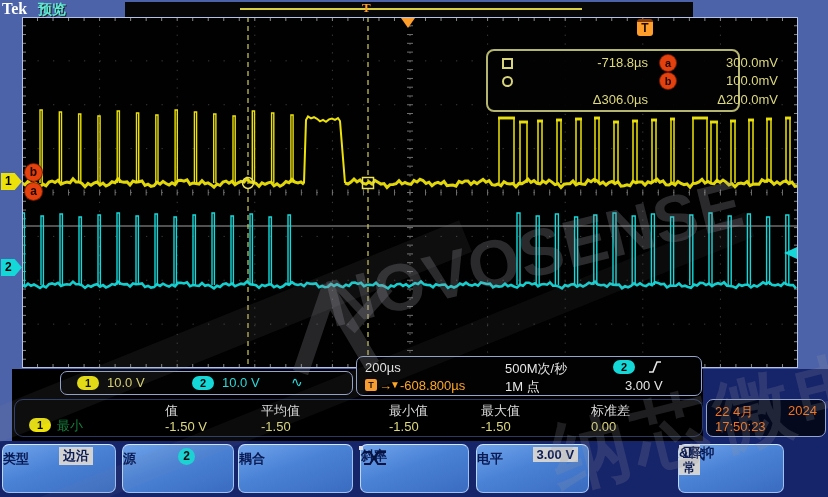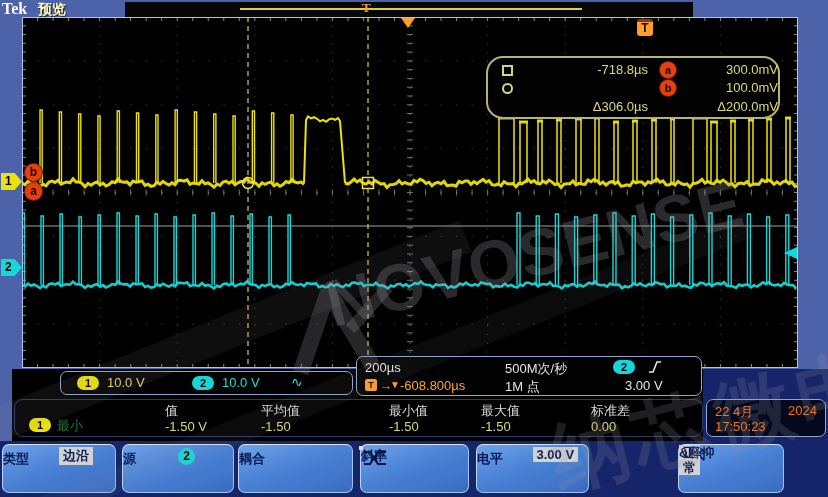--- a/index.html
+++ b/index.html
@@ -3,21 +3,21 @@
 <meta charset="utf-8">
 <style>
   html,body{margin:0;padding:0;background:#222;}
   #stage{position:relative;width:828px;height:497px;background:#4d63a9;overflow:hidden;
          font-family:"Liberation Sans","DejaVu Sans",sans-serif;-webkit-font-smoothing:antialiased;}
   #stage *{position:absolute;box-sizing:border-box;}
   .txt{white-space:nowrap;}
   
   .brand{left:2px;top:0px;color:#fff;font-family:"Liberation Serif","DejaVu Serif",serif;
          font-weight:bold;font-size:16px;}
-  .preview{left:38px;top:1px;color:#fef9c3;font-weight:bold;font-size:14px;text-shadow:1px 1px 0 #222;}
+  .preview{left:38px;top:1px;color:#5eead4;font-weight:bold;font-size:14px;text-shadow:1px 1px 0 #222;}
   .recbar{left:125px;top:2px;width:568px;height:15px;background:#070707;}
   .recwin{left:115px;top:6px;width:342px;height:2px;background:#d8d040;}
   .rec-t{left:237px;top:-2px;color:#ff9e2a;font-weight:bold;font-size:13px;
          font-family:"Liberation Serif","DejaVu Serif",serif;}
   
   .graticule{left:22px;top:17px;width:776px;height:351px;background:#010101;}
   .graticule svg{left:0;top:0;}
   
   .expand-marker{width:0;height:0;border-left:7px solid transparent;border-right:7px solid transparent;
          border-top:10px solid #ff9e2a;top:18px;}
@@ -29,22 +29,22 @@
   .ab-a{left:25px;top:183px;}
   .ab-b{left:25px;top:164px;}
   .ch-badge{left:1px;width:21px;height:17px;color:#000;font-weight:bold;font-size:12px;
          line-height:17px;text-align:left;padding-left:4px;
          clip-path:polygon(0 0,65% 0,100% 50%,65% 100%,0 100%);}
   .ch1-badge{top:173px;background:#ece20a;}
   .ch2-badge{top:259px;background:#14d8d8;}
   .t-arrow-right{left:784px;top:247px;width:0;height:0;border-top:6px solid transparent;
          border-bottom:6px solid transparent;border-right:13px solid #17d8d8;}
   
-  .curbox{left:486px;top:56px;width:294px;height:63px;background:rgba(2,2,2,.92);
-          border:2px solid #b4b66f;border-radius:17px;color:#ddd87c;font-size:13px;}
+  .curbox{left:486px;top:49px;width:254px;height:63px;background:rgba(2,2,2,.92);
+          border:2px solid #b4b66f;border-radius:8px;color:#ddd87c;font-size:13px;}
   .curbox .sym-sq{left:14px;top:7px;width:11px;height:11px;border:2px solid #d8d47a;}
   .curbox .sym-ci{left:14px;top:25px;width:11px;height:11px;border:2px solid #d8d47a;border-radius:50%;}
   .curbox .tcol{left:36px;width:124px;text-align:right;}
   .curbox .vcol{left:198px;width:92px;text-align:right;}
   .curbox .bdg{width:16px;height:16px;line-height:16px;font-size:11px;left:172px;}
   .r1{top:4px;}.r2{top:22px;}.r3{top:41px;}
   
   .black-strip{left:12px;top:369px;width:691px;height:72px;background:#000;}
   .navy-patch{left:703px;top:369px;width:125px;height:72px;background:#16246a;}
   

